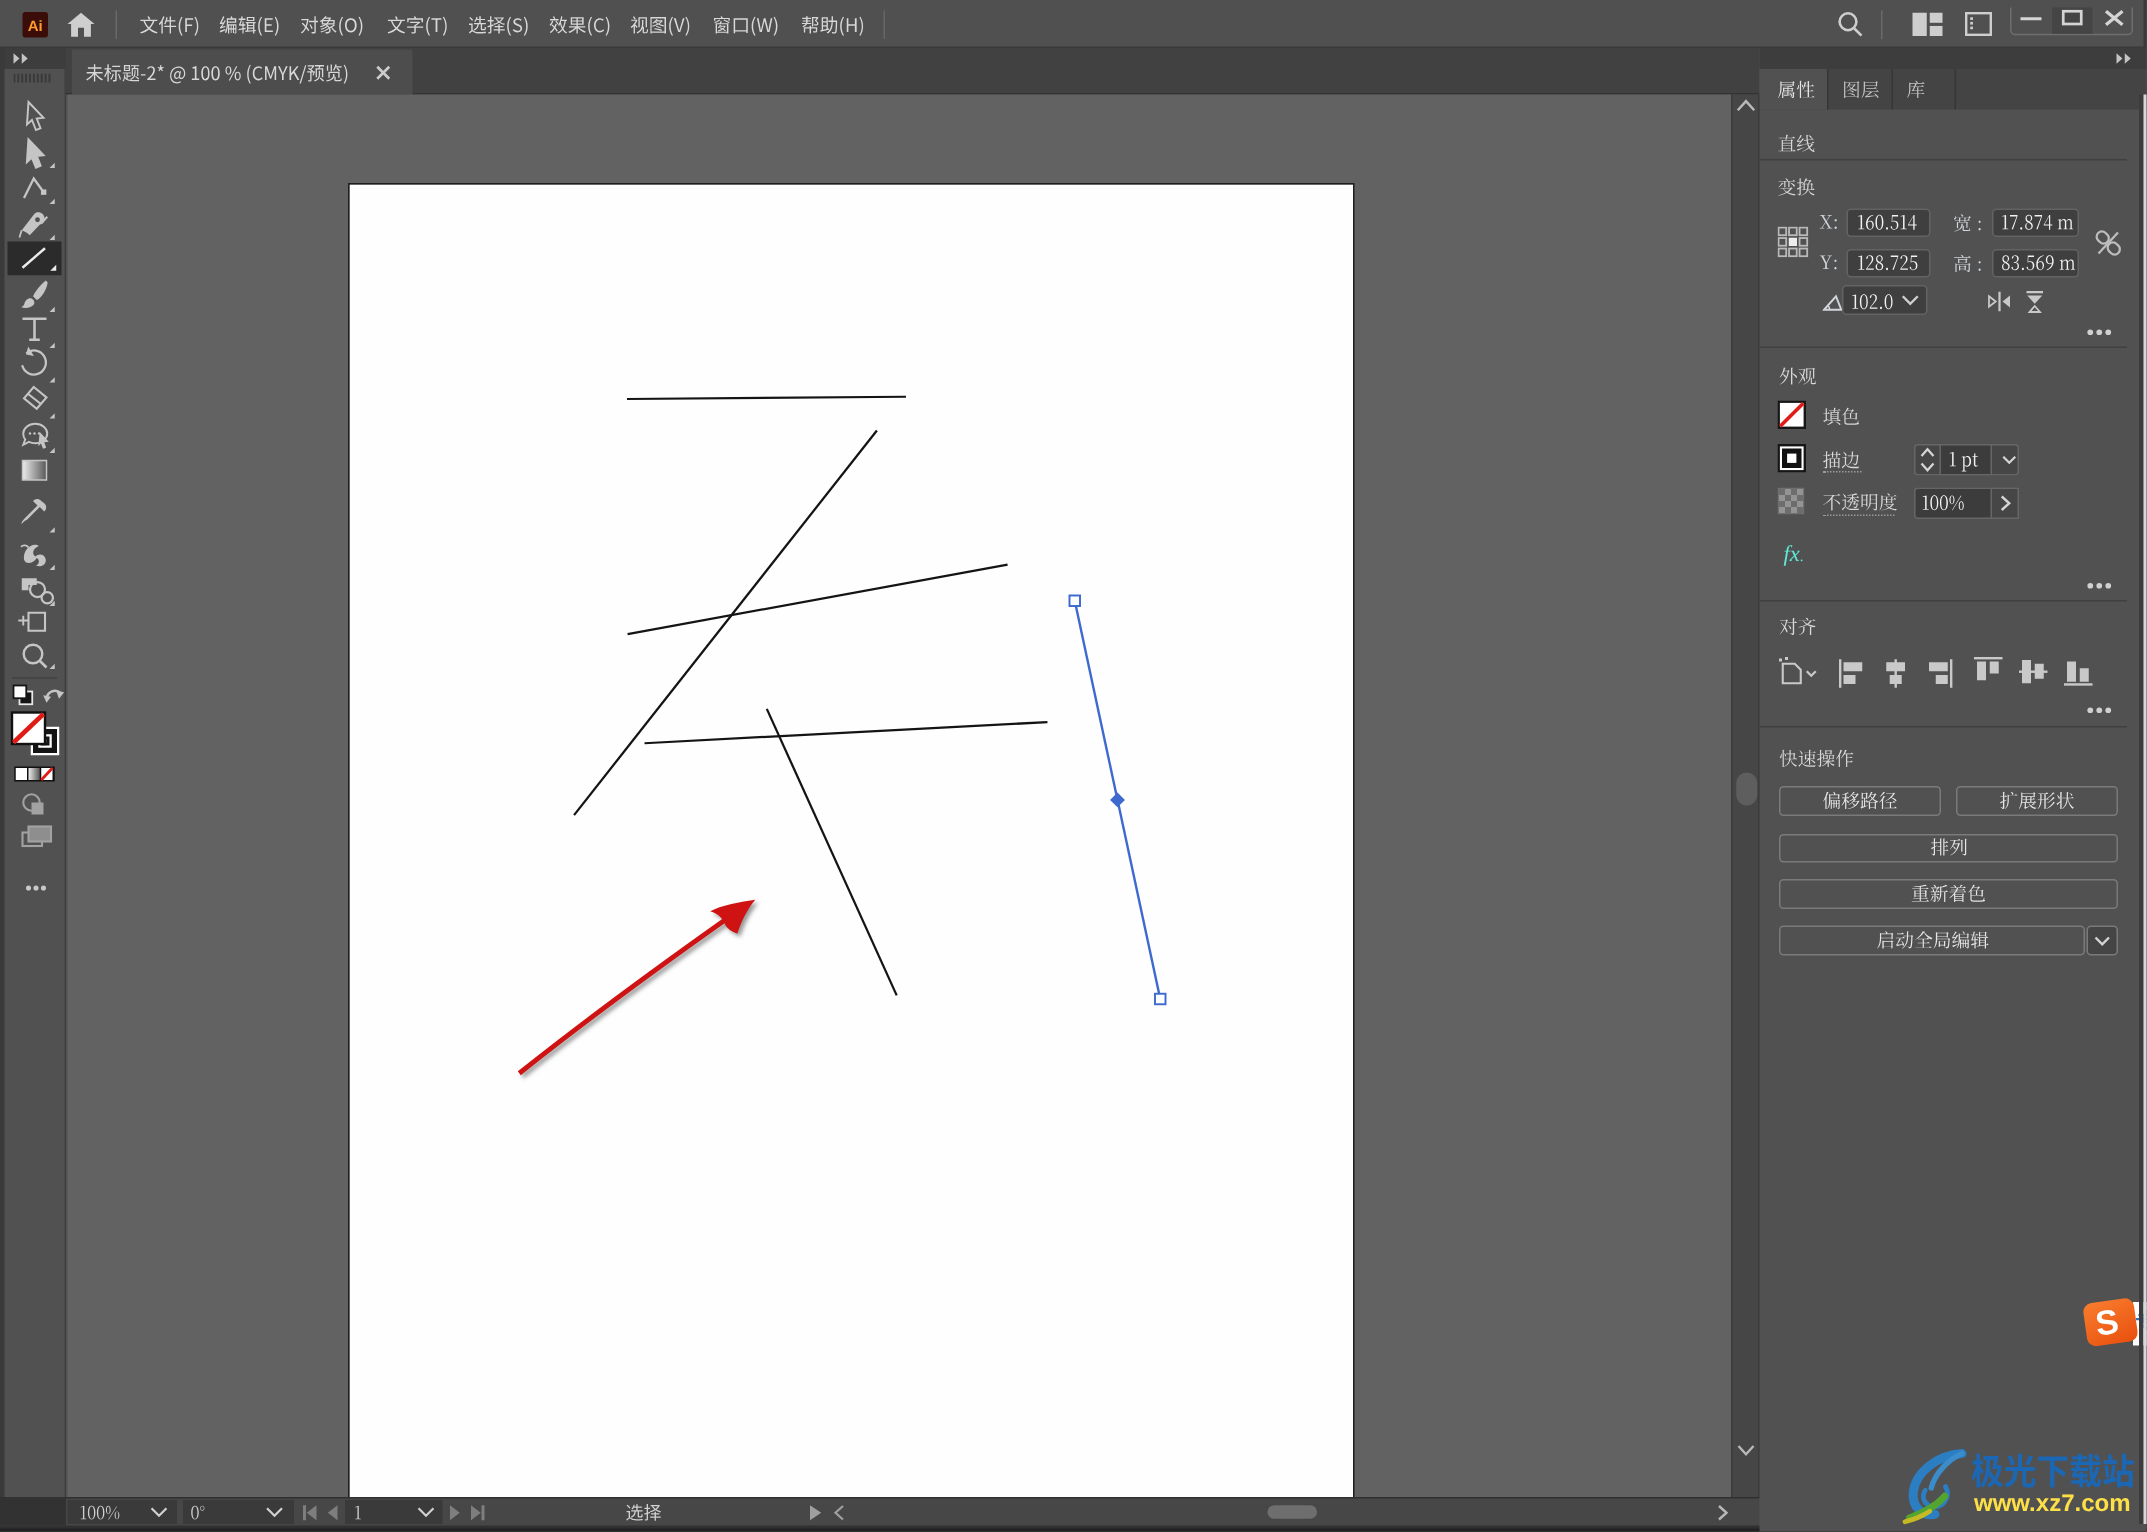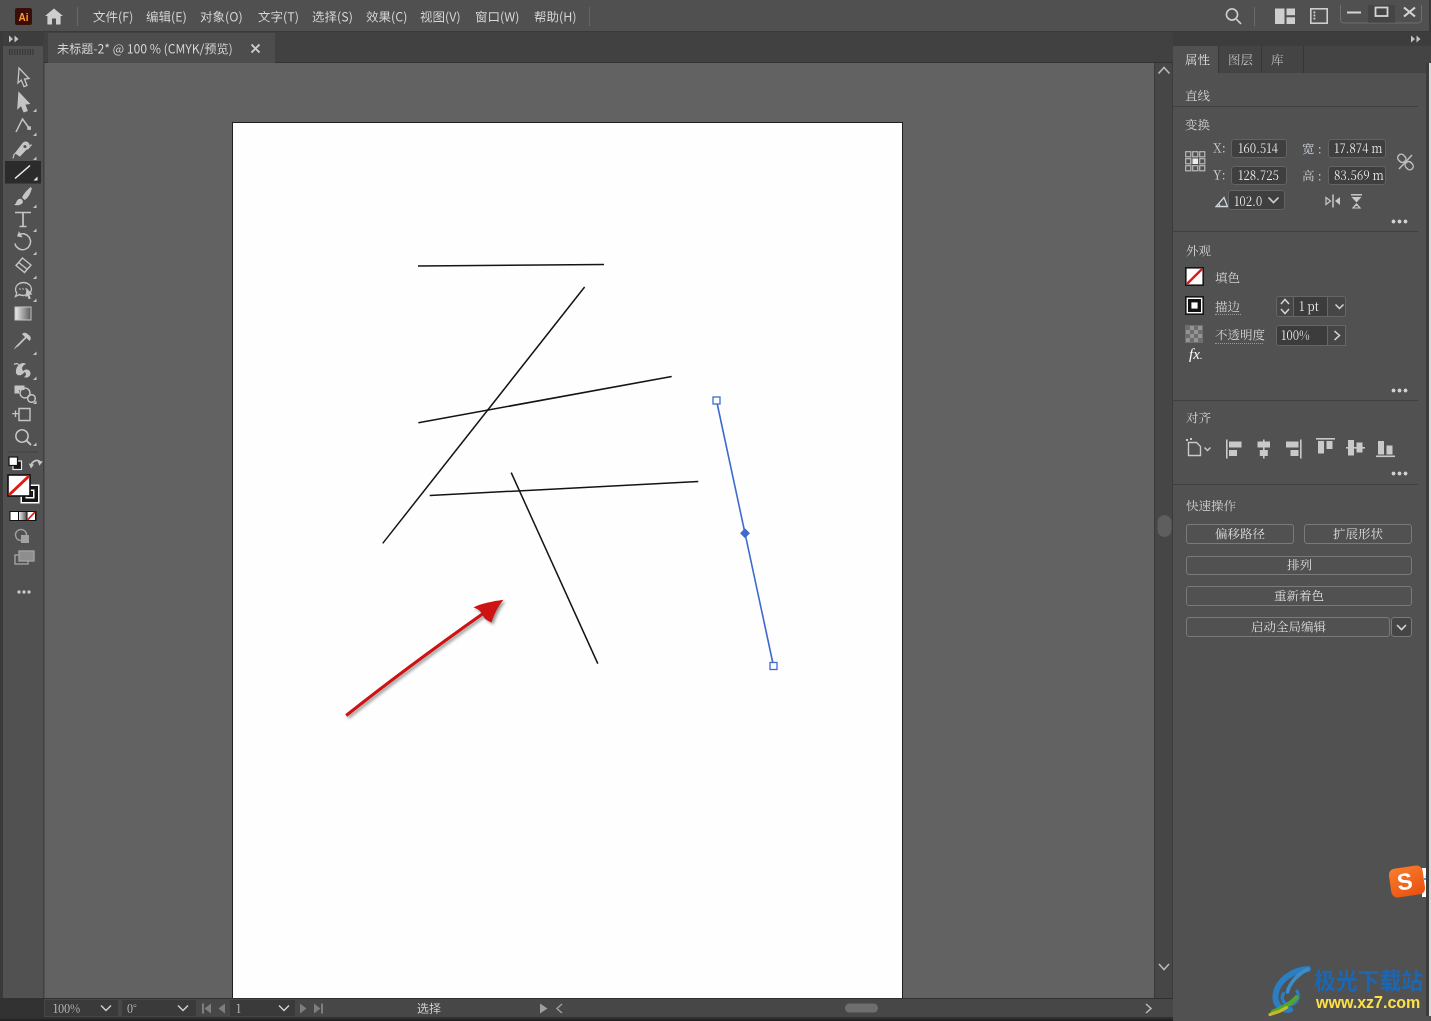--- a/index.html
+++ b/index.html
@@ -380,21 +380,21 @@
     </svg>
 <div class="abs" style="left:1215px;top:343px;width:48px;height:0;border-bottom:1px dotted #9a9a9a"></div>
 <svg class="abs" style="left:1276px;top:325px" width="70" height="21">
 <rect x="0.5" y="0.5" width="69" height="20" rx="2" fill="#3c3c3c" stroke="#666"></rect>
 <rect x="51.5" y="0.5" width="18" height="20" fill="#464646" stroke="#666"></rect>
 <path d="M58.5 6 L63.5 10.5 L58.5 15" stroke="#d4d4d4" stroke-width="1.6" fill="none"></path>
 </svg>
 <svg class="tx" style="left:1281.0px;top:324.6px" width="32" height="20">
       <path transform="translate(0,14.9)" d="M0.9 0.0 4.9 0.0V-0.4L3.4 -0.5L3.4 -3.0V-7.4L3.4 -9.5L3.3 -9.6L0.8 -8.9V-8.5L2.4 -8.8V-3.0L2.4 -0.5L0.9 -0.4Z M8.6 0.2C9.9 0.2 11.2 -1.2 11.2 -4.8C11.2 -8.2 9.9 -9.7 8.6 -9.7C7.2 -9.7 5.9 -8.2 5.9 -4.8C5.9 -1.2 7.2 0.2 8.6 0.2ZM8.6 -0.2C7.7 -0.2 6.9 -1.3 6.9 -4.8C6.9 -8.2 7.7 -9.2 8.6 -9.2C9.4 -9.2 10.3 -8.2 10.3 -4.8C10.3 -1.3 9.4 -0.2 8.6 -0.2Z M14.9 0.2C16.3 0.2 17.6 -1.2 17.6 -4.8C17.6 -8.2 16.3 -9.7 14.9 -9.7C13.6 -9.7 12.3 -8.2 12.3 -4.8C12.3 -1.2 13.6 0.2 14.9 0.2ZM14.9 -0.2C14.1 -0.2 13.2 -1.3 13.2 -4.8C13.2 -8.2 14.1 -9.2 14.9 -9.2C15.8 -9.2 16.6 -8.2 16.6 -4.8C16.6 -1.3 15.8 -0.2 14.9 -0.2Z M20.3 -3.8C21.2 -3.8 22.0 -4.6 22.0 -6.7C22.0 -8.7 21.2 -9.6 20.3 -9.6C19.5 -9.6 18.6 -8.7 18.6 -6.7C18.6 -4.6 19.5 -3.8 20.3 -3.8ZM20.3 -4.1C19.8 -4.1 19.4 -4.7 19.4 -6.7C19.4 -8.7 19.8 -9.3 20.3 -9.3C20.8 -9.3 21.3 -8.7 21.3 -6.7C21.3 -4.7 20.8 -4.1 20.3 -4.1ZM26.5 0.1C27.4 0.1 28.2 -0.7 28.2 -2.8C28.2 -4.8 27.4 -5.7 26.5 -5.7C25.6 -5.7 24.8 -4.8 24.8 -2.8C24.8 -0.7 25.6 0.1 26.5 0.1ZM26.5 -0.2C26.0 -0.2 25.5 -0.8 25.5 -2.8C25.5 -4.8 26.0 -5.3 26.5 -5.3C27.0 -5.3 27.5 -4.8 27.5 -2.8C27.5 -0.8 27.0 -0.2 26.5 -0.2ZM20.6 0.4 26.5 -9.2 26.2 -9.5 20.4 0.1Z" fill="#f2f2f2"></path>
     </svg>
-<div class="abs" style="left:1189px;top:346px;width:30px;height:18px;color:#ffffff;font:italic 15px 'Liberation Serif',serif">fx<span style="font-style:normal;font-size:10px">.</span></div>
+<div class="abs" style="left:1189px;top:362px;width:30px;height:18px;color:#5eead4;font:italic 15px 'Liberation Serif',serif">fx<span style="font-style:normal;font-size:10px">.</span></div>
 <svg class="abs" style="left:1391px;top:388px" width="18" height="6">
       <circle cx="2.5" cy="2.5" r="1.9" fill="#d0d0d0"></circle>
       <circle cx="8.5" cy="2.5" r="1.9" fill="#d0d0d0"></circle>
       <circle cx="14.5" cy="2.5" r="1.9" fill="#d0d0d0"></circle>
     </svg>
 <div class="abs" style="left:1173px;top:400px;width:245px;height:1px;background:#404040"></div>
 <svg class="tx" style="left:1186.0px;top:407.6px" width="28" height="19">
       <path transform="translate(0,14.4)" d="M6.1 -5.7 6.0 -5.6C6.8 -4.8 7.2 -3.7 7.4 -3.0C8.2 -2.2 8.9 -4.4 6.1 -5.7ZM11.0 -8.2 10.4 -7.4H10.1V-9.9C10.4 -10.0 10.5 -10.1 10.5 -10.3L9.2 -10.4V-7.4H5.5L5.6 -7.0H9.2V-0.4C9.2 -0.2 9.2 -0.1 8.9 -0.1C8.6 -0.1 7.1 -0.2 7.1 -0.2V0.0C7.7 0.1 8.1 0.2 8.3 0.4C8.5 0.5 8.6 0.7 8.6 1.0C9.9 0.9 10.1 0.4 10.1 -0.3V-7.0H11.7C11.8 -7.0 11.9 -7.1 12.0 -7.2C11.6 -7.6 11.0 -8.2 11.0 -8.2ZM1.4 -7.2 1.2 -7.1C2.1 -6.3 2.8 -5.4 3.4 -4.4C2.7 -2.6 1.6 -0.9 0.4 0.4L0.6 0.5C2.0 -0.6 3.0 -2.0 3.8 -3.6C4.3 -2.7 4.6 -1.8 4.8 -1.2C5.3 -0.1 6.1 -0.8 5.4 -2.4C5.1 -3.0 4.7 -3.7 4.2 -4.4C4.8 -5.7 5.2 -7.1 5.5 -8.4C5.8 -8.5 5.9 -8.5 6.0 -8.6L5.1 -9.5L4.6 -8.9H0.6L0.7 -8.6H4.7C4.4 -7.4 4.1 -6.2 3.7 -5.0C3.1 -5.8 2.3 -6.5 1.4 -7.2Z M17.9 -10.5 17.7 -10.4C18.2 -10.1 18.7 -9.5 18.8 -9.0C19.7 -8.6 20.2 -10.2 17.9 -10.5ZM17.4 -4.5 16.1 -4.6V-2.7C16.1 -1.3 15.7 -0.0 13.3 0.8L13.4 1.0C16.4 0.2 16.9 -1.2 17.0 -2.7V-4.2C17.2 -4.2 17.3 -4.3 17.4 -4.5ZM21.8 -4.4 20.6 -4.5V1.0H20.8C21.1 1.0 21.5 0.8 21.5 0.7V-4.1C21.7 -4.1 21.8 -4.2 21.8 -4.4ZM23.1 -9.6 22.5 -8.8H13.2L13.3 -8.5H15.9C16.5 -7.5 17.2 -6.8 18.2 -6.2C16.7 -5.3 14.9 -4.7 12.9 -4.3L13.0 -4.1C15.2 -4.4 17.1 -5.0 18.8 -5.8C20.2 -5.0 21.9 -4.5 23.8 -4.2C23.9 -4.6 24.2 -4.9 24.5 -5.0L24.6 -5.1C22.7 -5.3 21.0 -5.6 19.5 -6.2C20.5 -6.8 21.3 -7.6 21.9 -8.5H24.0C24.2 -8.5 24.3 -8.5 24.3 -8.7C23.9 -9.1 23.1 -9.6 23.1 -9.6ZM18.8 -6.5C17.7 -7.1 16.9 -7.7 16.3 -8.5H20.7C20.3 -7.8 19.6 -7.1 18.8 -6.5Z" fill="#d8d8d8"></path>
     </svg>
 <svg class="abs" style="left:1186px;top:438px" width="226" height="22" fill="#c9c9c9">

